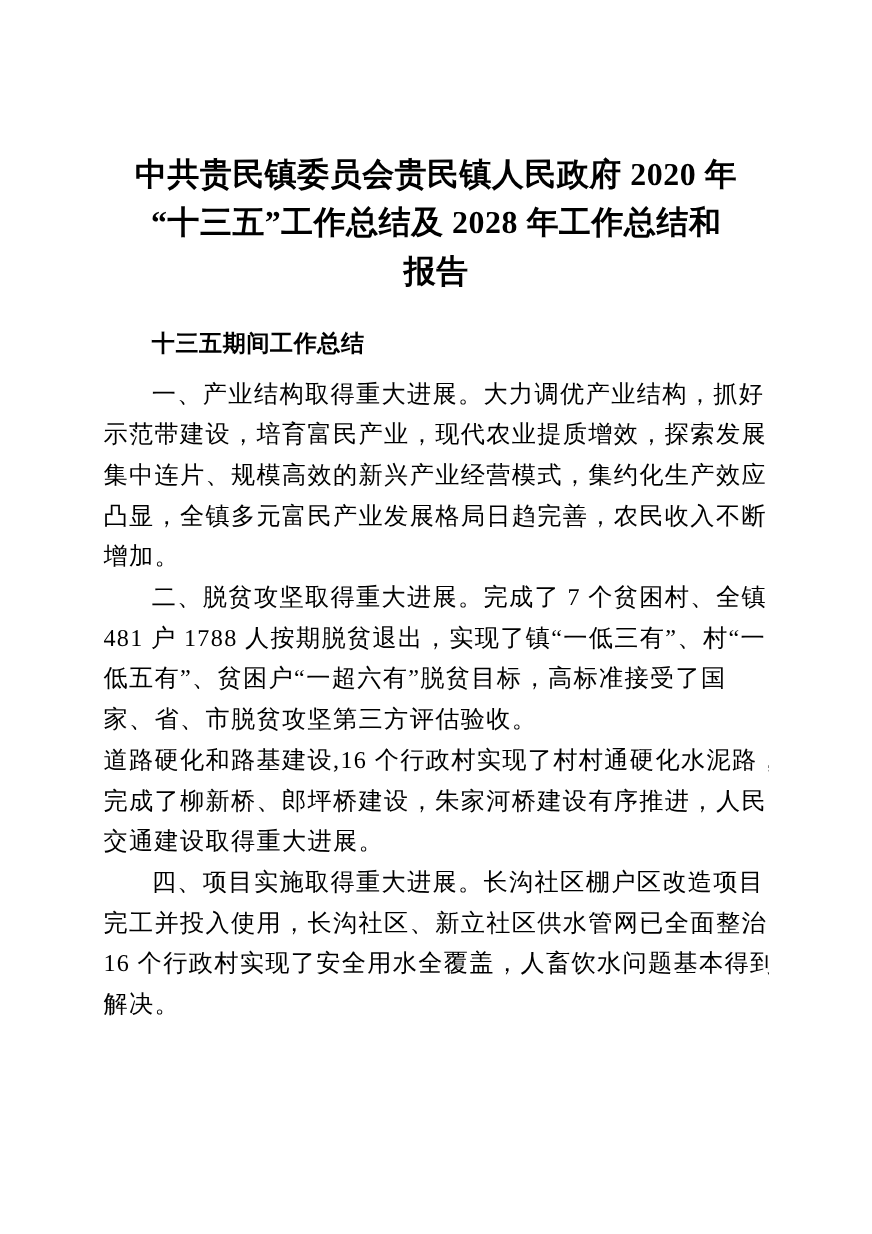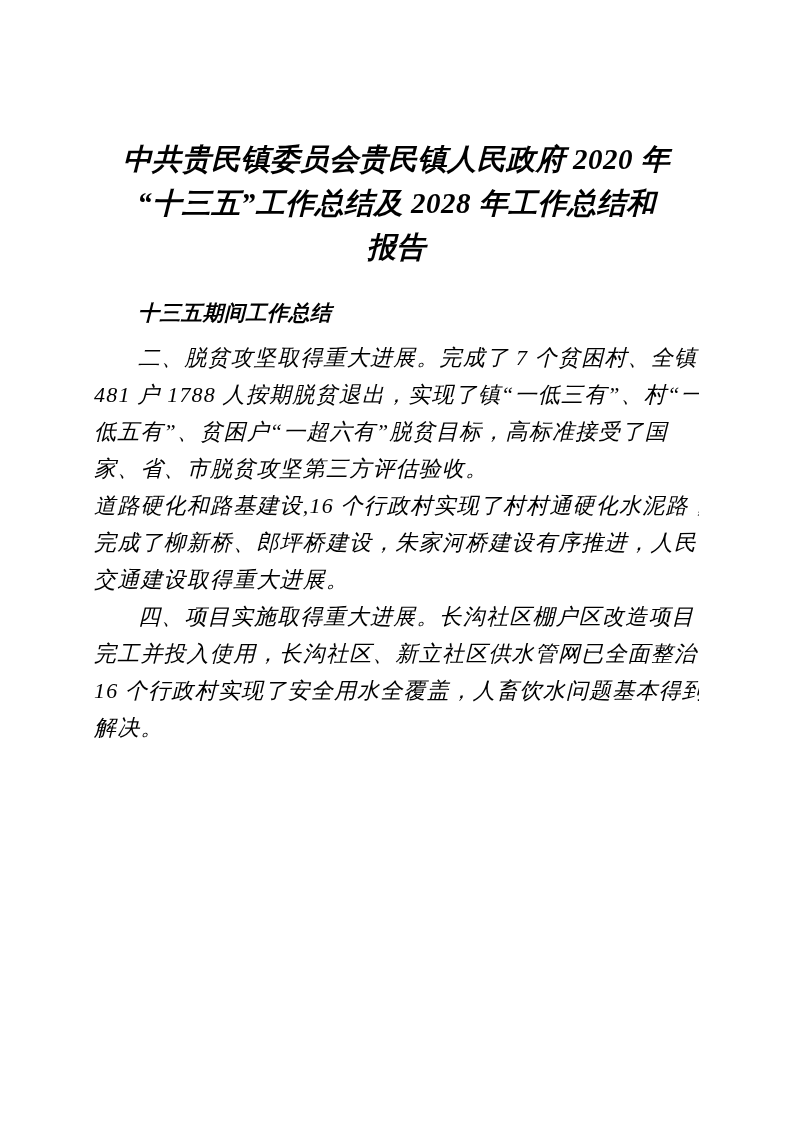--- a/index.html
+++ b/index.html
@@ -8,21 +8,20 @@
     background: #ffffff;
   }
   .page {
     position: relative;
     width: 793px;
     height: 1122px;
     background: #ffffff;
     color: #000000;
     overflow: hidden;
     font-family: "Liberation Serif", serif;
-    font-style: italic;
   }
   .content {
     padding: 0 94px;
   }
   .doc-title {
     margin-top: 137px;
     font-size: 29px;
     line-height: 44px;
     font-weight: bold;
     text-align: center;
@@ -68,20 +67,27 @@
     <div class="doc-title">
       <div class="title-line">中共贵民镇委员会贵民镇人民政府 2020 年</div>
       <div class="title-line">“十三五”工作总结及 2028 年工作总结和</div>
       <div class="title-line">报告</div>
     </div>
 
     <div class="section-heading">十三五期间工作总结</div>
 
     <div class="body-text">
 
+      <div class="paragraph">
+        <div class="line indent">一、产业结构取得重大进展。大力调优产业结构，抓好</div>
+        <div class="line">示范带建设，培育富民产业，现代农业提质增效，探索发展</div>
+        <div class="line">集中连片、规模高效的新兴产业经营模式，集约化生产效应</div>
+        <div class="line">凸显，全镇多元富民产业发展格局日趋完善，农民收入不断</div>
+        <div class="line">增加。</div>
+      </div>
 
       <div class="paragraph">
         <div class="line indent">二、脱贫攻坚取得重大进展。完成了 7 个贫困村、全镇</div>
         <div class="line">481 户 1788 人按期脱贫退出，实现了镇“一低三有”、村“一</div>
         <div class="line">低五有”、贫困户“一超六有”脱贫目标，高标准接受了国</div>
         <div class="line">家、省、市脱贫攻坚第三方评估验收。</div>
       </div>
 
       <div class="paragraph">
         <div class="line">道路硬化和路基建设,16 个行政村实现了村村通硬化水泥路，</div>

